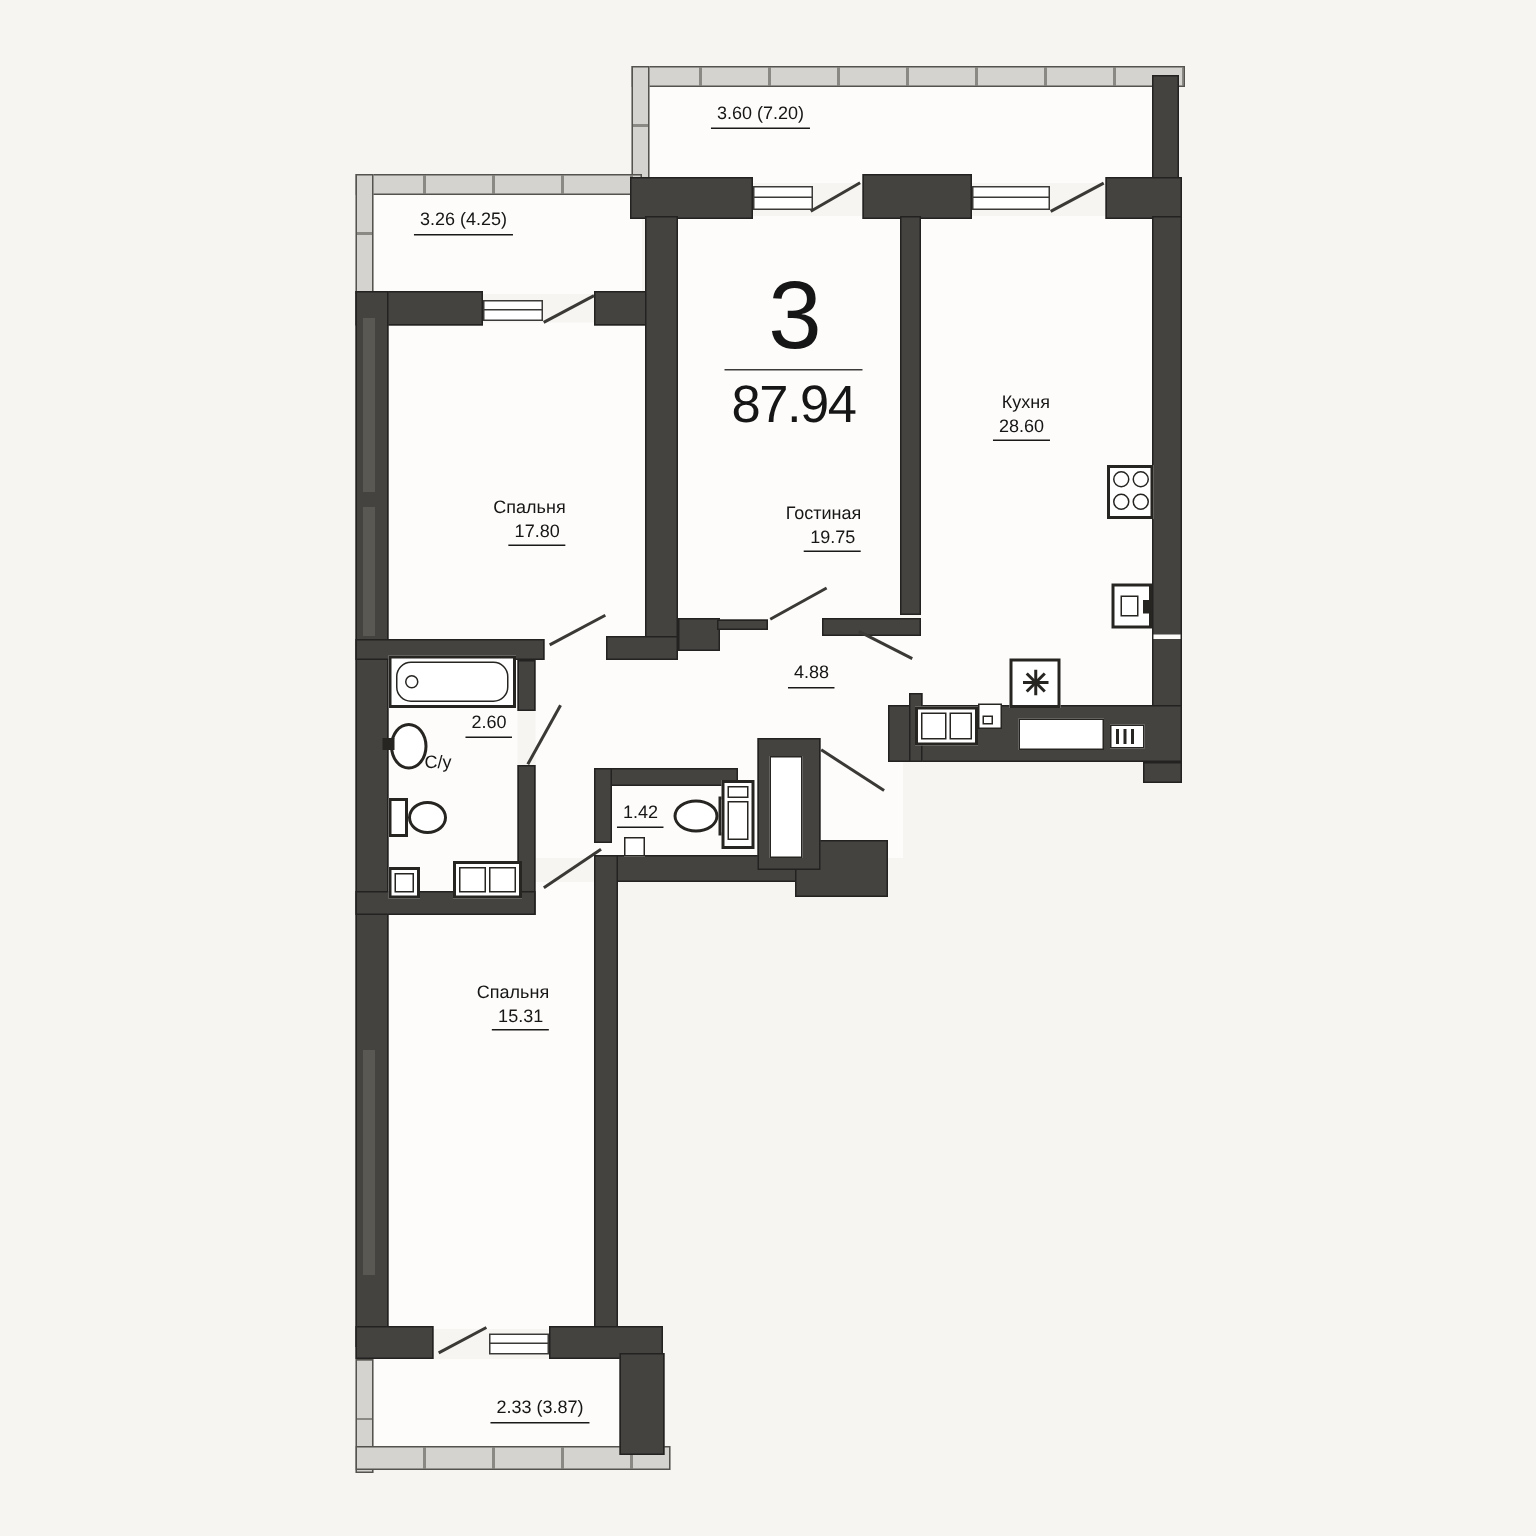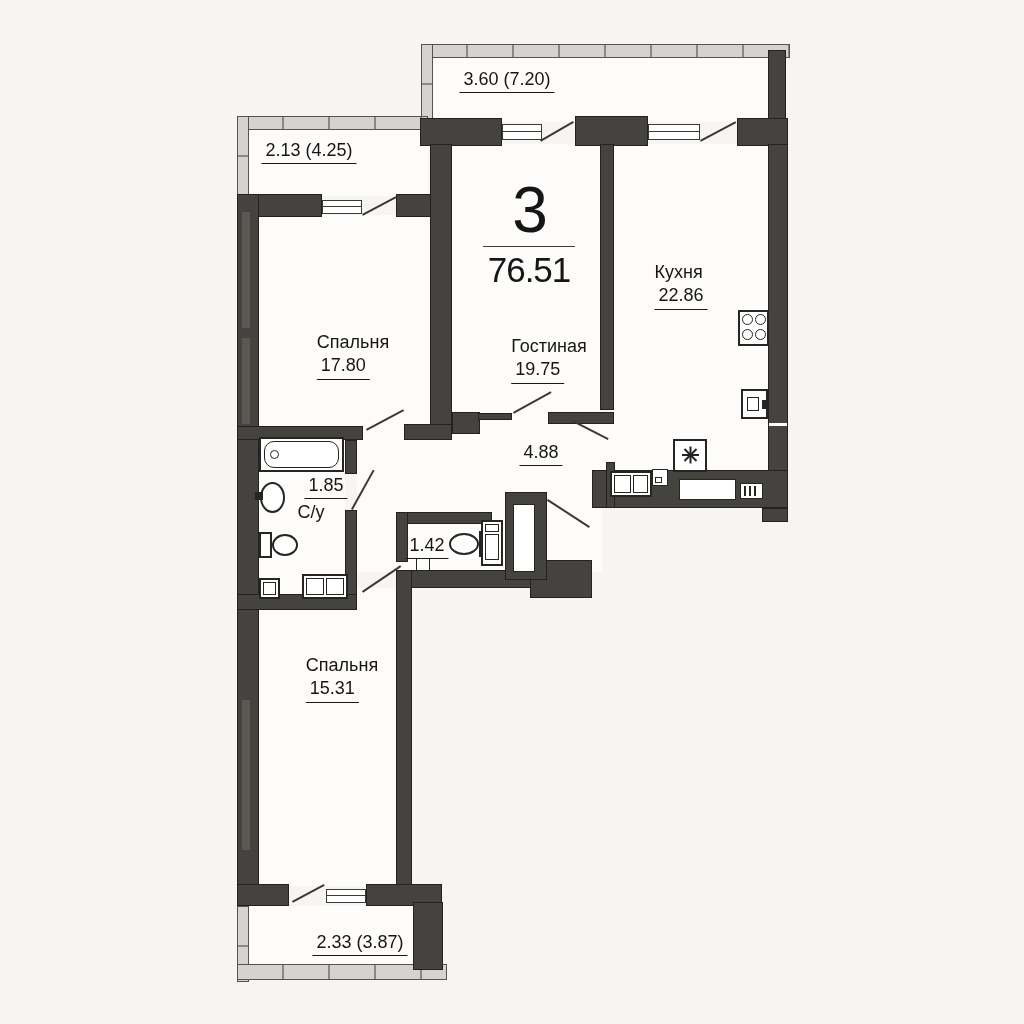--- a/index.html
+++ b/index.html
@@ -11,21 +11,21 @@
   .jt{position:absolute;background:#fdfcfa;}
   .rail{position:absolute;background-color:#d5d3cf;border:1px solid #55534e;box-sizing:border-box;}
   .rail.h{background-image:repeating-linear-gradient(90deg,rgba(0,0,0,0) 0,rgba(0,0,0,0) 44px,#8b8984 44px,#8b8984 46px);}
   .rail.v{background-image:repeating-linear-gradient(180deg,rgba(0,0,0,0) 0,rgba(0,0,0,0) 38px,#8b8984 38px,#8b8984 40px);}
   .win{position:absolute;background:#fff;border:1px solid #3b3a38;box-sizing:border-box;}
   .win i{position:absolute;left:-1px;right:-1px;top:50%;margin-top:-1px;border-top:1px solid #3b3a38;display:block;}
   .leaf{position:absolute;height:0;border-top:2px solid #3a3936;transform-origin:0 0;}
   .fx{position:absolute;background:#fff;border:2px solid #262522;box-sizing:border-box;}
   .fi{position:absolute;background:#fff;border:1px solid #262522;box-sizing:border-box;}
   .round{border-radius:50%;}
-  .lbl{position:absolute;transform:translateX(-50%);text-align:left;font-size:18px;line-height:1.3;white-space:nowrap;}
+  .lbl{position:absolute;transform:translateX(-50%);text-align:right;font-size:12px;line-height:1.3;white-space:nowrap;}
   .u{display:inline-block;border-bottom:1.5px solid #191919;padding:0 4px 1px;}
   .apt{position:absolute;transform:translateX(-50%);text-align:center;}
   .apt-n{font-size:64px;line-height:1;letter-spacing:-2px;}
   .apt-line{width:92px;border-top:1.5px solid #3c3b39;margin:4px auto 5px;}
   .apt-a{font-size:35px;line-height:1;letter-spacing:-1px;}
   .snow{position:absolute;background:#262522;}
 </style>
 </head>
 <body>
 
@@ -151,55 +151,55 @@
 
   <div class="fx" style="left:679px;top:479px;width:57px;height:21px;border-width:1px"></div>
   <div class="fx" style="left:740px;top:483px;width:23px;height:16px;border-width:1.5px"></div>
   <div class="snow" style="left:744px;top:486px;width:2px;height:10px"></div>
   <div class="snow" style="left:749px;top:486px;width:2px;height:10px"></div>
   <div class="snow" style="left:754px;top:486px;width:2px;height:10px"></div>
 
   <div class="apt" style="left:529px;top:178px">
     <div class="apt-n">3</div>
     <div class="apt-line"></div>
-    <div class="apt-a">76.51</div>
+    <div class="apt-a">87.94</div>
   </div>
 
   <div class="lbl" style="left:681px;top:261px">
     <div>Кухня</div>
-    <div><span class="u">22.86</span></div>
+    <div><span class="u">28.60</span></div>
   </div>
   <div class="lbl" style="left:549px;top:335px">
     <div>Гостиная</div>
     <div><span class="u">19.75</span></div>
   </div>
   <div class="lbl" style="left:353px;top:331px">
     <div>Спальня</div>
     <div><span class="u">17.80</span></div>
   </div>
   <div class="lbl" style="left:342px;top:654px">
     <div>Спальня</div>
     <div><span class="u">15.31</span></div>
   </div>
   <div class="lbl" style="left:326px;top:474px">
-    <span class="u">1.85</span>
-  </div>
-  <div class="lbl" style="left:311px;top:501px">
+    <span class="u">2.60</span>
+  </div>
+  <div class="lbl" style="left:292px;top:501px">
     <span>С/у</span>
   </div>
   <div class="lbl" style="left:427px;top:534px">
     <span class="u">1.42</span>
   </div>
   <div class="lbl" style="left:541px;top:441px">
     <span class="u">4.88</span>
   </div>
 
   <div class="lbl" style="left:507px;top:68px">
     <span class="u">3.60 (7.20)</span>
   </div>
   <div class="lbl" style="left:309px;top:139px">
-    <span class="u">2.13 (4.25)</span>
+    <span class="u">3.26 (4.25)</span>
   </div>
   <div class="lbl" style="left:360px;top:931px">
     <span class="u">2.33 (3.87)</span>
   </div>
 
 </div>
 
 </body></html>

